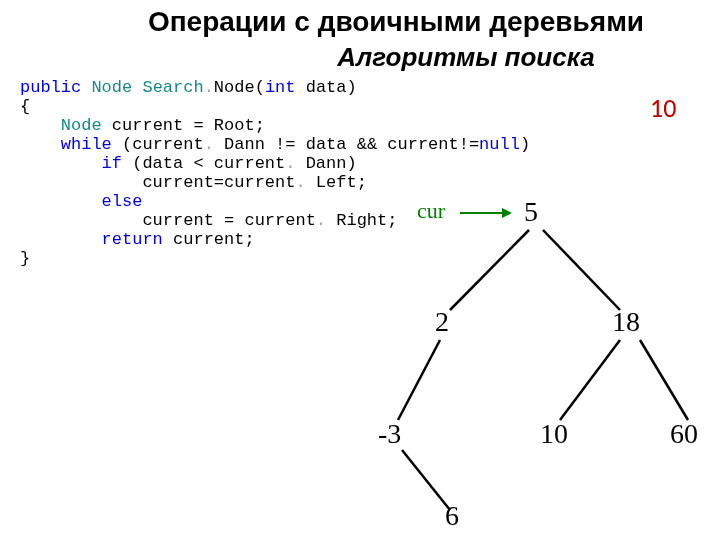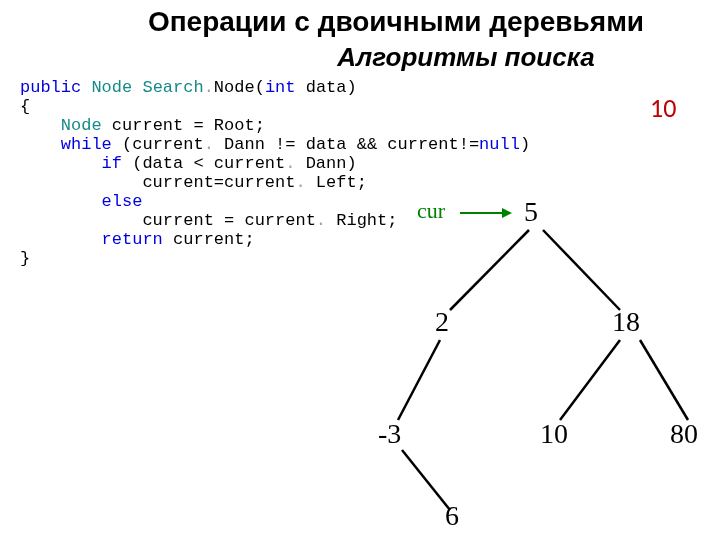--- a/index.html
+++ b/index.html
@@ -88,14 +88,14 @@
   <line x1="640" y1="340" x2="688" y2="420" stroke="#000" stroke-width="2.5"></line>
 
   <line x1="402" y1="450" x2="450" y2="510" stroke="#000" stroke-width="2.5"></line>
 </svg>
 
 <div class="tree-node" style="top:196px; left:524px;">5</div>
 <div class="tree-node" style="top:306px; left:435px;">2</div>
 <div class="tree-node" style="top:306px; left:612px;text-align:center;">18</div>
 <div class="tree-node" style="top:418px; left:378px;">-3</div>
 <div class="tree-node" style="top:418px; left:540px;">10</div>
-<div class="tree-node" style="top:418px; left:670px;">80</div>
+<div class="tree-node" style="top:418px; left:670px;">60</div>
 <div class="tree-node" style="top:500px; left:445px;">6</div>
 
 </body></html>

